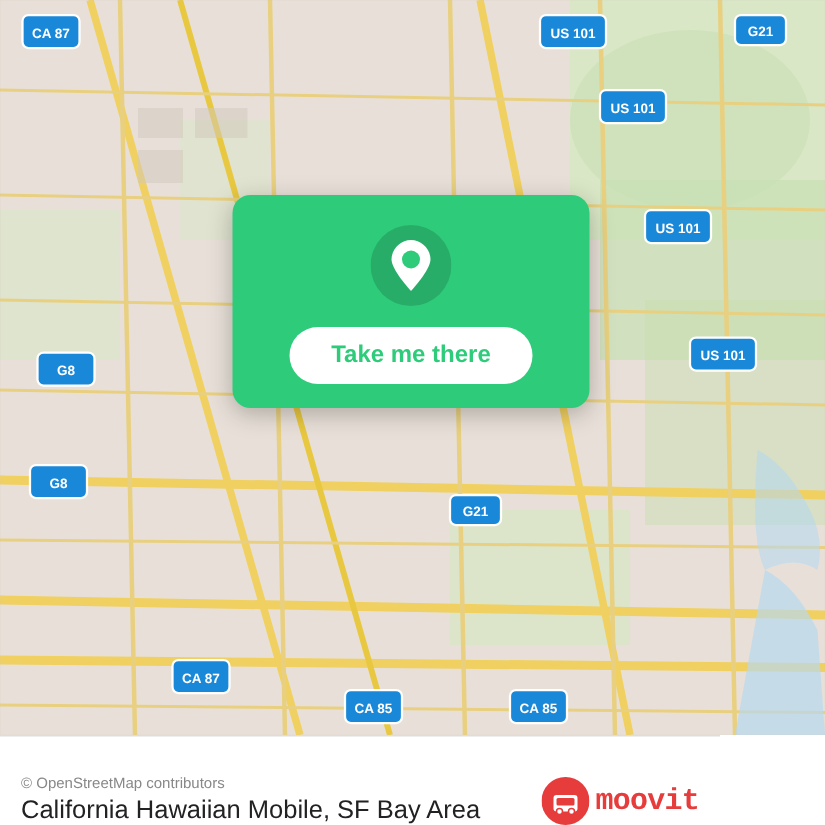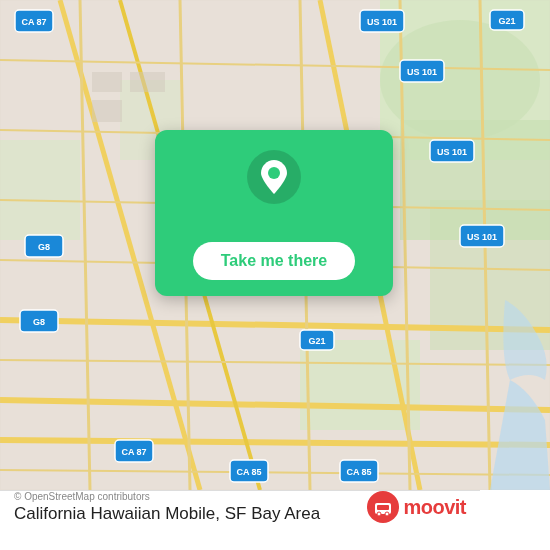--- a/index.html
+++ b/index.html
@@ -52,29 +52,28 @@
     #cta-button {
       background: white;
       color: #2ecc7a;
       border: none;
       border-radius: 24px;
       padding: 10px 28px;
       font-size: 16px;
       font-weight: 700;
       cursor: pointer;
       white-space: nowrap;
-      margin-top: 24px;
     }
 
     #bottom-bar {
       width: 480px;
       height: 60px;
       background: white;
       display: flex;
-      align-items: flex-start;
+      align-items: flex-end;
       justify-content: space-between;
       padding: 0 14px;
       border-top: 1px solid #ddd;
     }
 
     #bottom-left {
       display: flex;
       flex-direction: column;
       gap: 2px;
     }
@@ -87,20 +86,21 @@
     #app-title {
       font-size: 17px;
       color: #222;
       font-weight: 500;
     }
 
     #moovit-logo {
       display: flex;
       align-items: center;
       gap: 4px;
+      font-family: Liberation Mono, monospace;
     }
 
     #moovit-icon {
       width: 32px;
       height: 32px;
     }
 
     #moovit-name {
       font-size: 20px;
       font-weight: 800;

